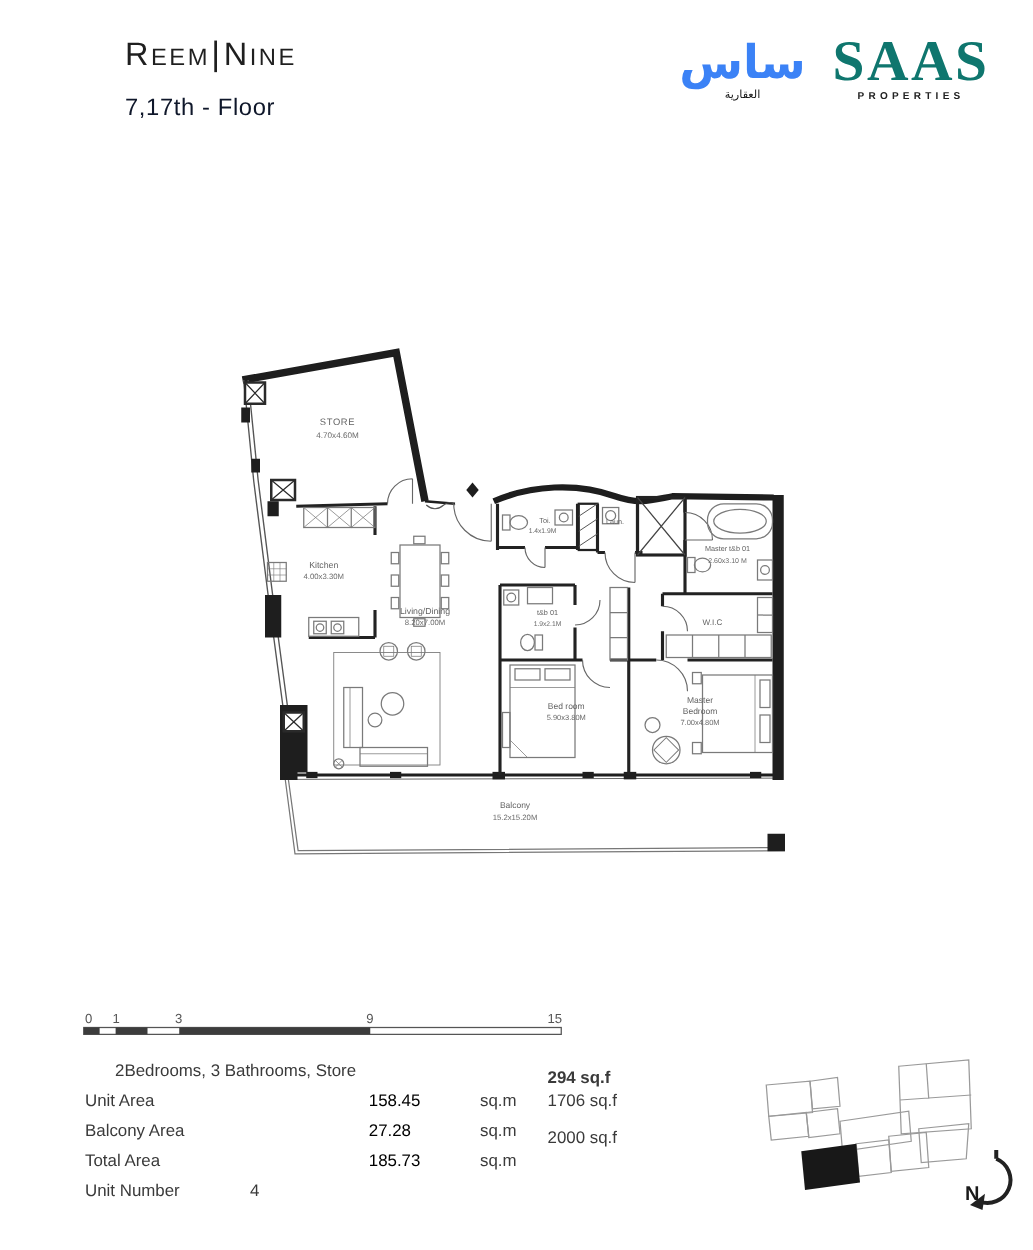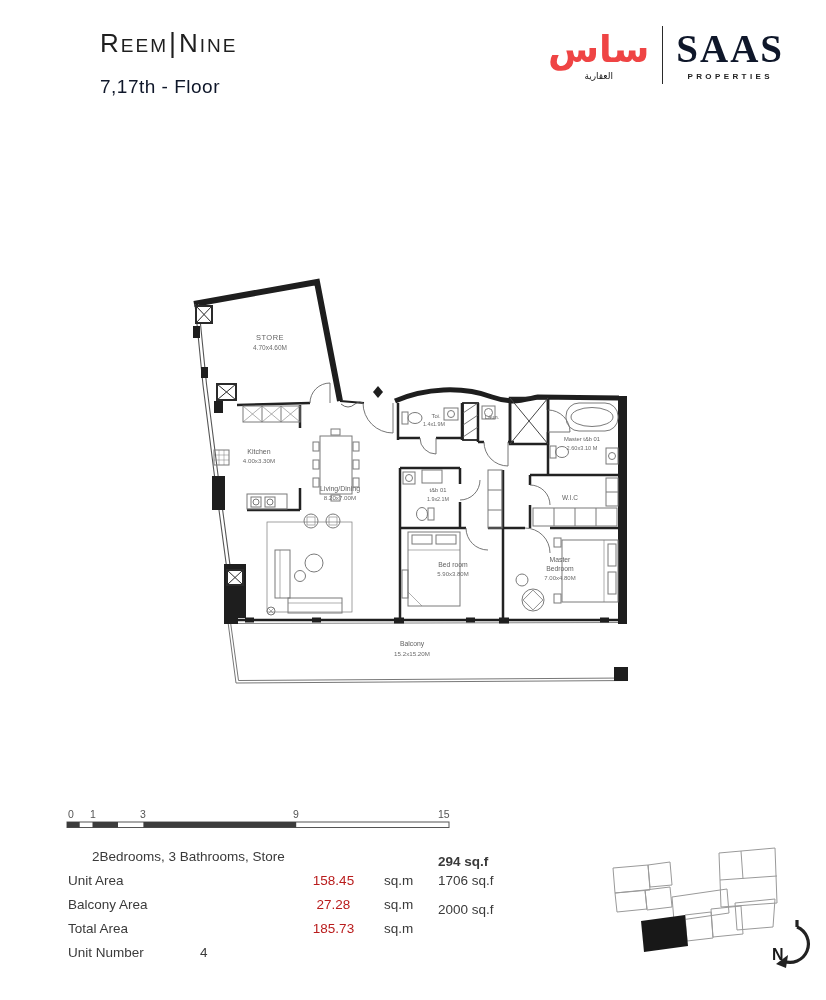--- a/index.html
+++ b/index.html
@@ -10,30 +10,30 @@
   
   #brand-left{left:100px;top:28px;letter-spacing:2px;color:#1f1f1f;white-space:nowrap;}
   #brand-left .lg-big{font-size:26px;font-weight:500;}
   #brand-left .lg-small{font-size:19px;font-weight:500;}
   #brand-left .lg-bar{font-size:27px;font-weight:300;padding:0 1px;}
   #floor-label{left:100px;top:76px;font-size:19px;color:#0f172a;letter-spacing:0.5px;}
 
   
   #brand-right{left:548px;top:26px;width:238px;display:flex;align-items:center;gap:13px;}
   .ar-col{display:flex;flex-direction:column;align-items:center;min-width:92px;}
-  .ar-main{font-size:37px;line-height:42px;font-weight:700;color:#ef4444;font-family:"DejaVu Sans",sans-serif;}
+  .ar-main{font-size:37px;line-height:42px;font-weight:700;color:#3b82f6;font-family:"DejaVu Sans",sans-serif;}
   .ar-sub{font-size:9px;color:#161616;margin-top:0px;font-family:"DejaVu Sans",sans-serif;}
   .logo-divider{width:1px;height:58px;background:#2a2a2a;}
   .en-col{display:flex;flex-direction:column;align-items:center;}
-  .en-main{font-family:"Liberation Serif",serif;font-size:39px;font-weight:700;color:#0f172a;letter-spacing:2px;line-height:38px;}
+  .en-main{font-family:"Liberation Serif",serif;font-size:46px;font-weight:700;color:#0f766e;letter-spacing:2px;line-height:38px;}
   .en-sub{font-size:8px;letter-spacing:3.4px;color:#222;margin-top:4px;font-weight:700;}
 
   
   .sum-line{position:absolute;left:68px;font-size:13.5px;color:#3a3a3a;}
-  .sum-sqm{position:absolute;left:295px;width:77px;text-align:center;font-size:13.5px;color:#b91c1c;}
+  .sum-sqm{position:absolute;left:295px;width:77px;text-align:left;font-size:13.5px;color:#000000;}
   .sum-sqm-unit{position:absolute;left:384px;font-size:13.5px;color:#3a3a3a;}
   .sum-sqf{position:absolute;left:438px;width:94px;font-size:13.5px;color:#3a3a3a;}
   .unit-num-val{position:absolute;left:200px;font-size:13.5px;color:#3a3a3a;}
 
   svg text{font-family:"Liberation Sans",sans-serif;}
   .room-name{fill:#636363;}
   .room-dims{fill:#6b6b6b;}
 </style>
 </head>
 <body>

